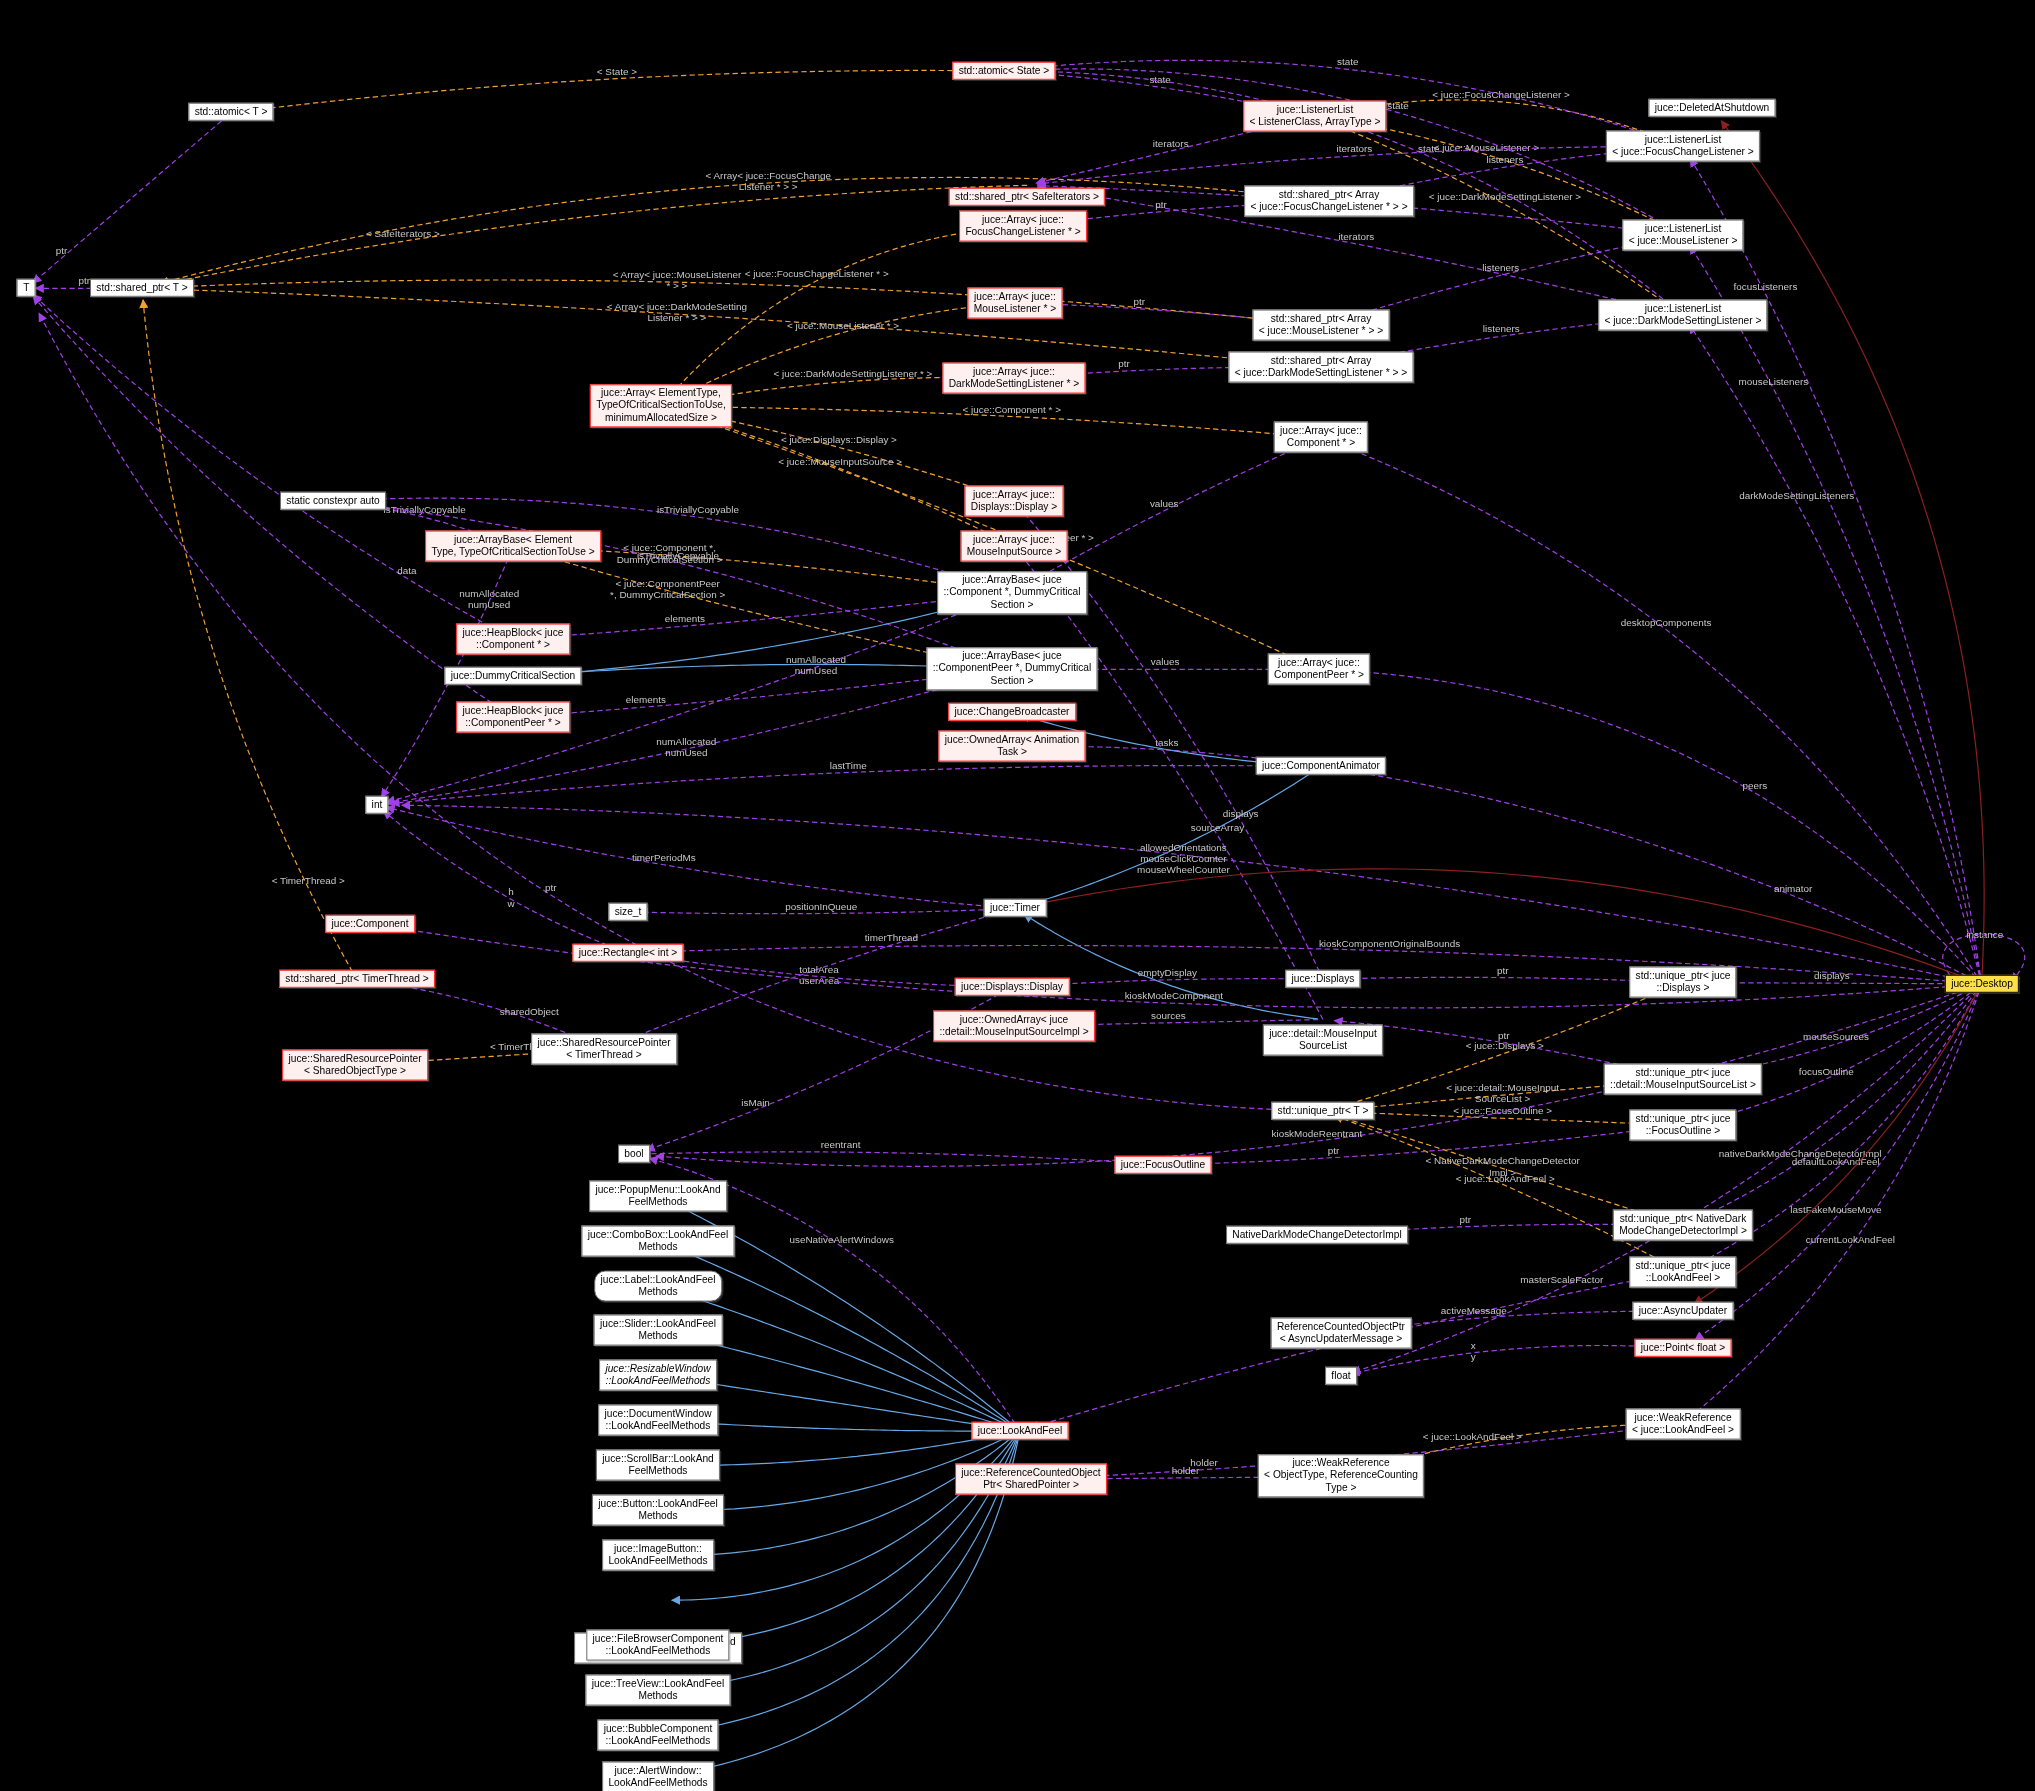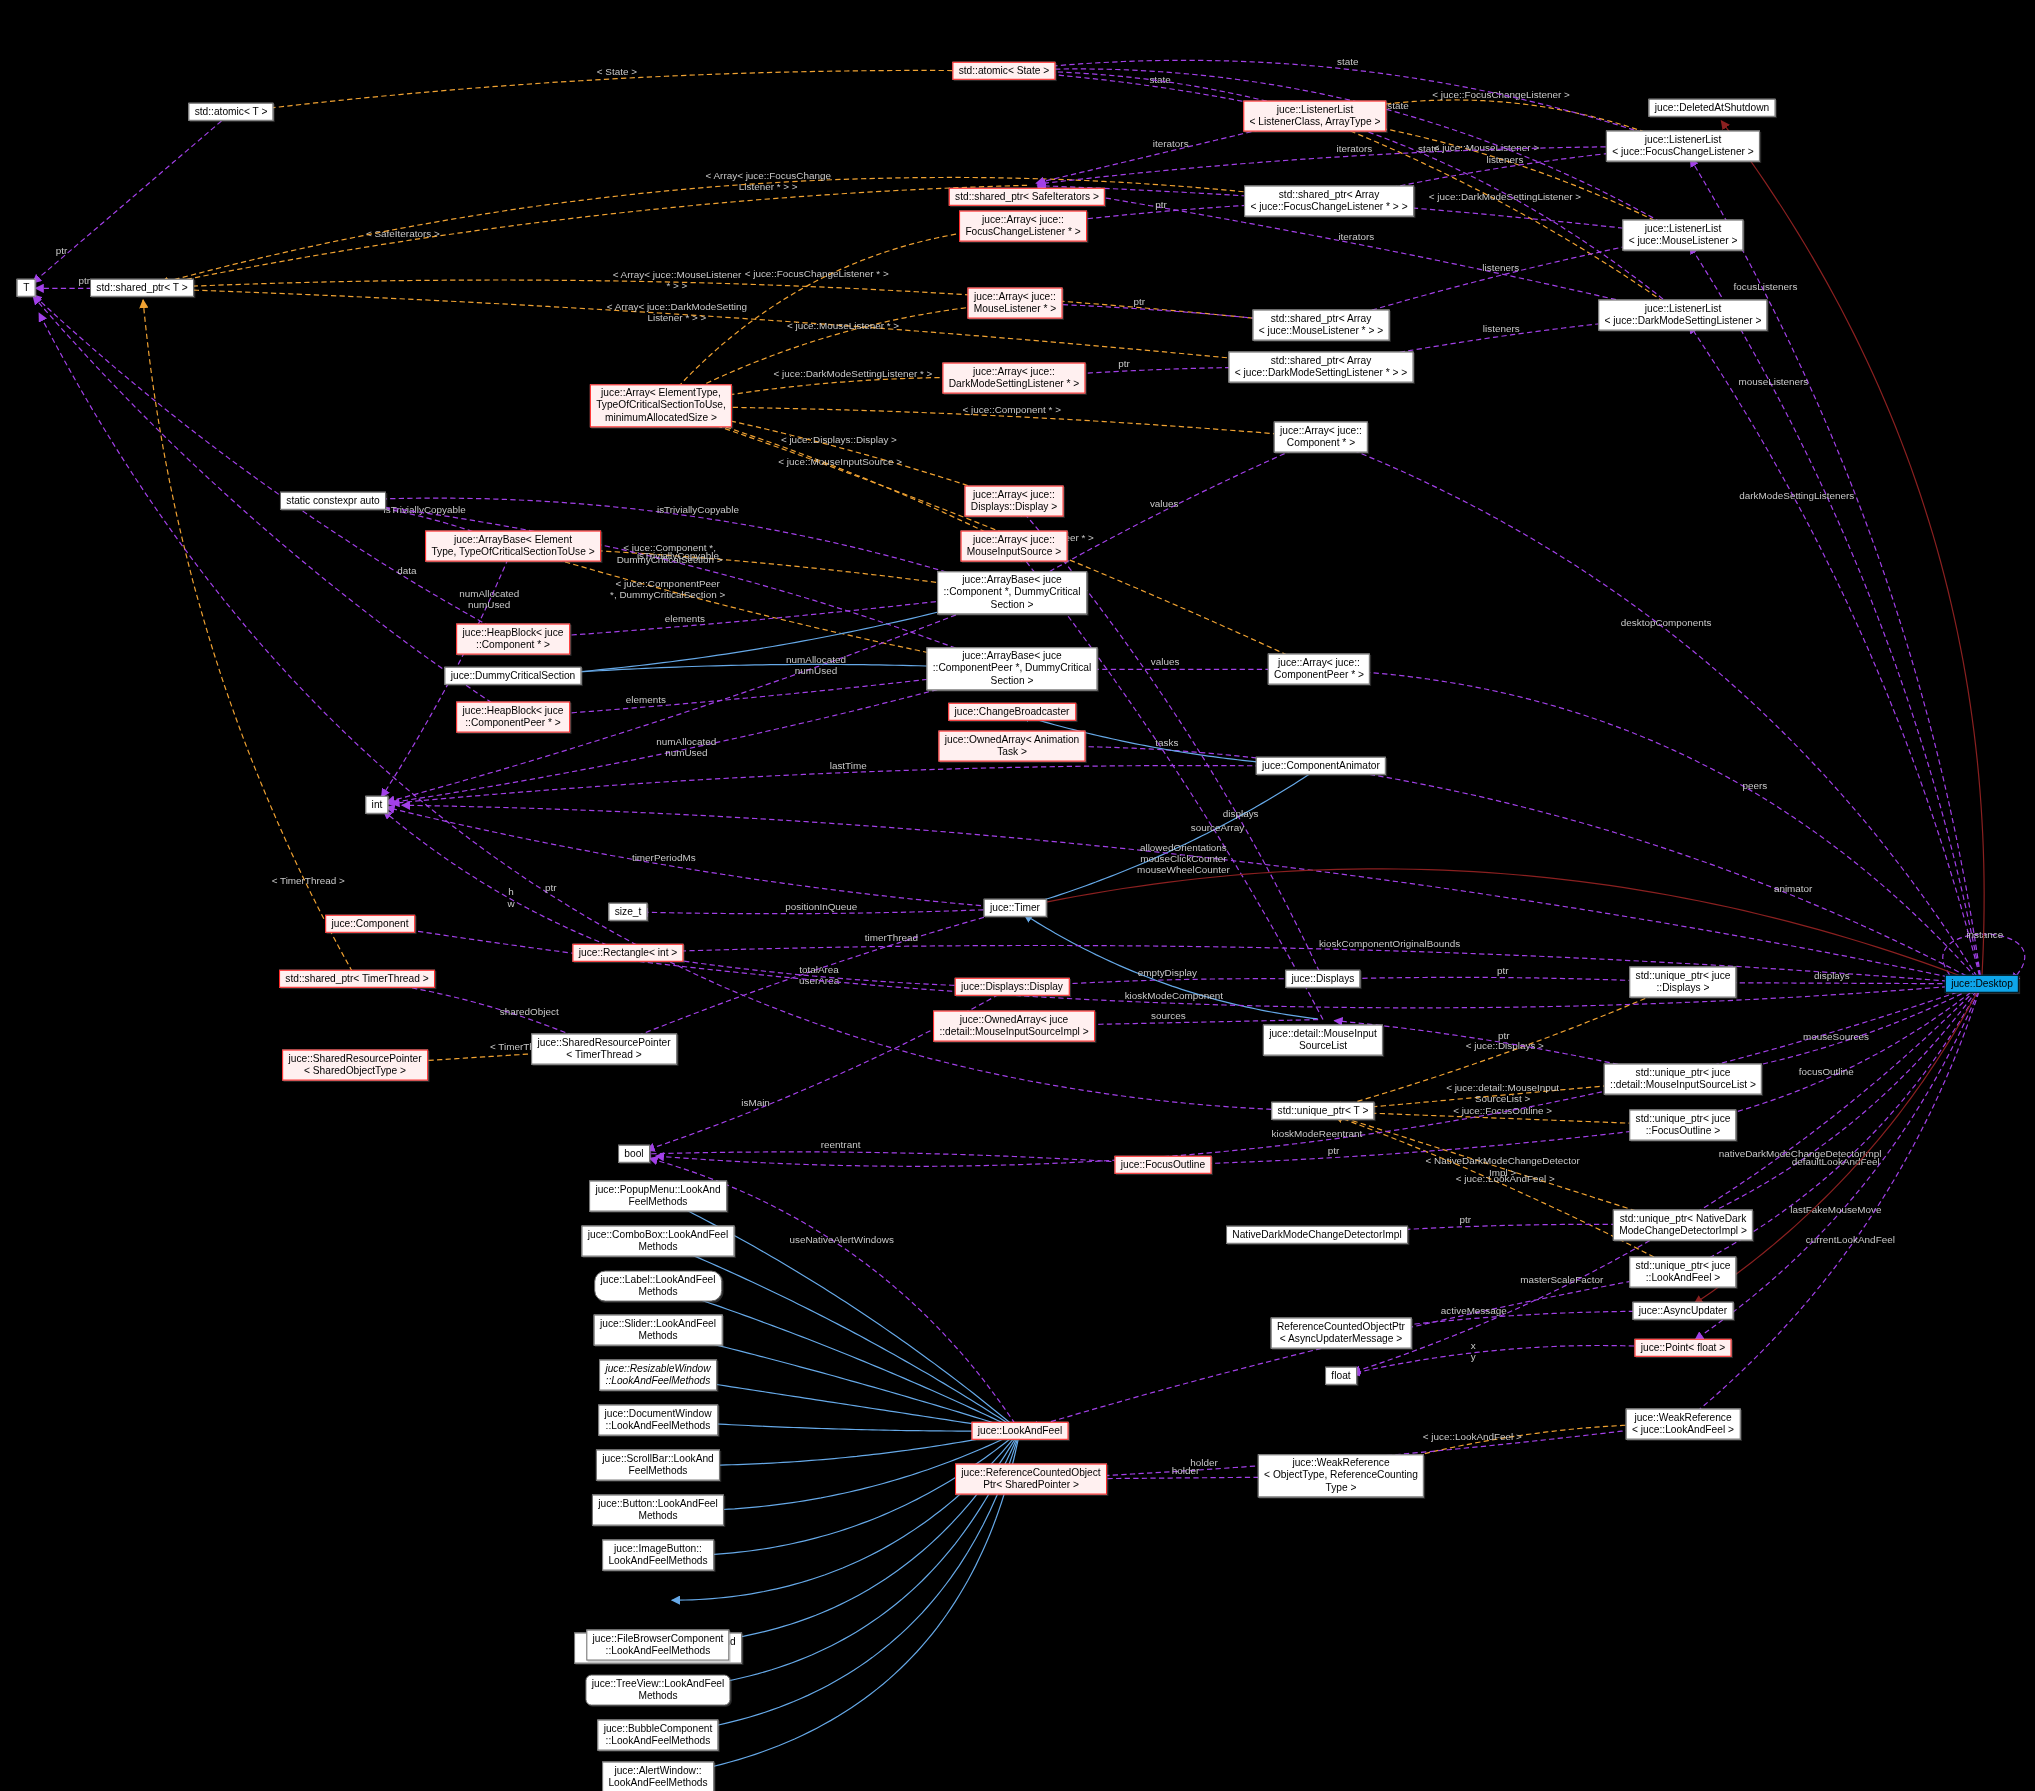--- a/index.html
+++ b/index.html
@@ -4,21 +4,21 @@
 <style>
   html,body{margin:0;padding:0;background:#000;}
   #canvas{position:relative;width:2035px;height:1792px;background:#000;overflow:hidden;
           font-family:"Liberation Sans",sans-serif;}
   #edges{position:absolute;left:0;top:0;z-index:1;}
   .node{position:absolute;transform:translate(-50%,-50%);z-index:2;
         background:#fff;border:0.7px solid #6a6a6a;color:#000;
         padding:2px 5.3px;text-align:center;font-size:10.2px;line-height:1.22;
         white-space:nowrap;box-shadow:1.3px 1.3px 0 rgba(120,120,120,.35);}
   .node.red{background:#fff0f0;border:1.3px solid #ff1f1f;}
-  .node.hi{background:#0ea5e9;border:1px solid #000;}
+  .node.hi{background:#fde047;border:1px solid #000;}
   .node span{display:block;pointer-events:none;}
   .elabel{font-size:15px;fill:#c8c8c8;}
 </style>
 </head>
 <body>
 
 <div id="canvas">
   <svg id="edges" width="2035" height="1792" viewBox="0 0 3081 2712">
       <defs>
         <marker id="m-p" viewBox="0 0 10 10" refX="9" refY="5" markerWidth="14" markerHeight="14" orient="auto" markerUnits="userSpaceOnUse">
@@ -508,21 +508,21 @@
       <span>LookAndFeelMethods</span>
     </div>
     <div class="node" style="left: 658px; top: 1648px; padding-left: 45px;">
       <span>juce::TextEditor::LookAnd</span>
       <span>FeelMethods</span>
     </div>
     <div class="node" style="left: 658px; top: 1645px;">
       <span>juce::FileBrowserComponent</span>
       <span>::LookAndFeelMethods</span>
     </div>
-    <div class="node" style="left: 658px; top: 1690px; border-radius: 6px;">
+    <div class="node" style="left: 658px; top: 1690px;">
       <span>juce::TreeView::LookAndFeel</span>
       <span>Methods</span>
     </div>
     <div class="node" style="left: 658px; top: 1735px;">
       <span>juce::BubbleComponent</span>
       <span>::LookAndFeelMethods</span>
     </div>
     <div class="node" style="left: 658px; top: 1777px;">
       <span>juce::AlertWindow::</span>
       <span>LookAndFeelMethods</span>

